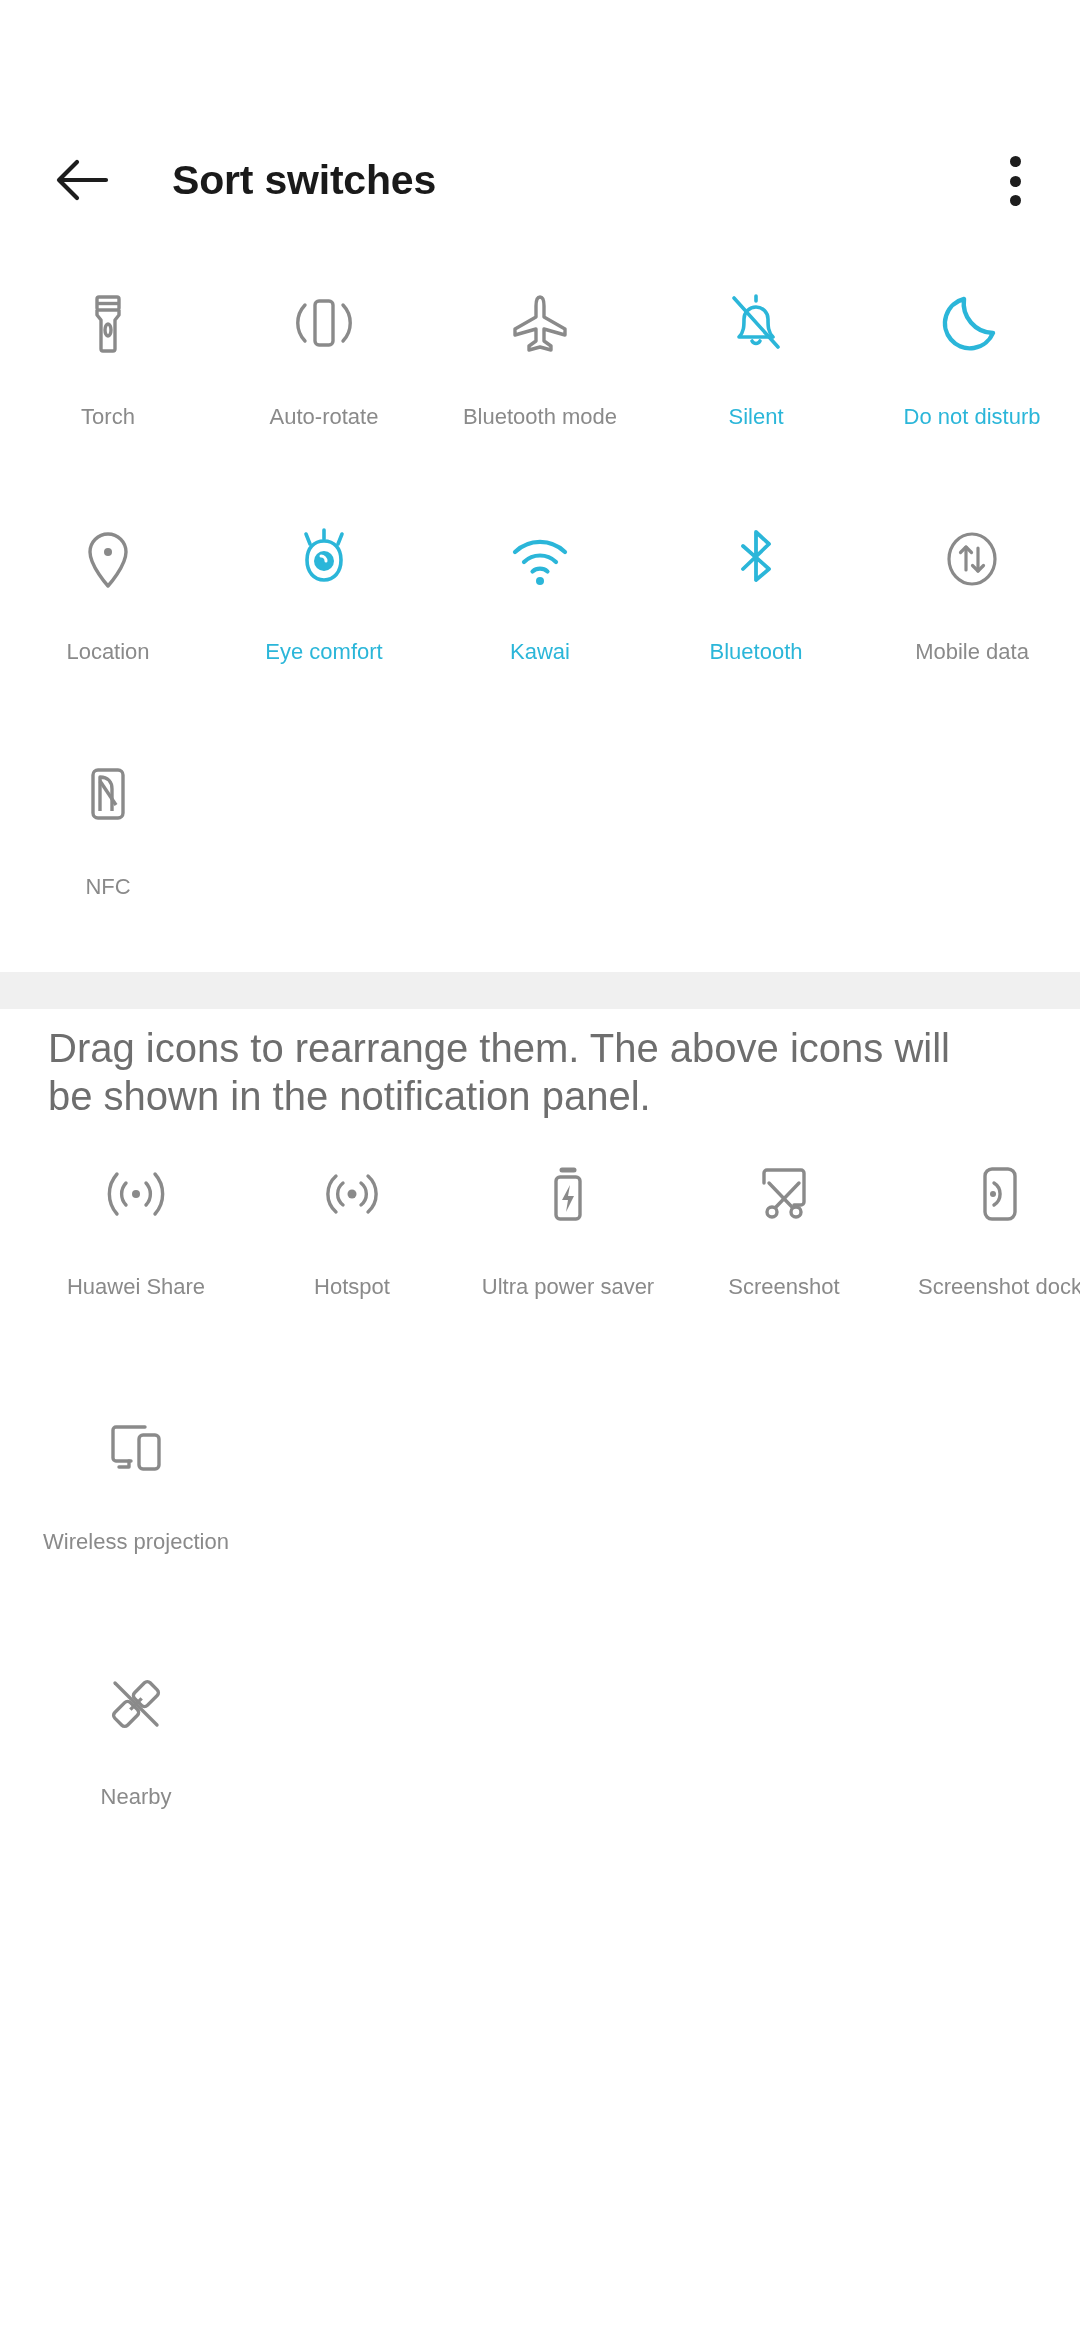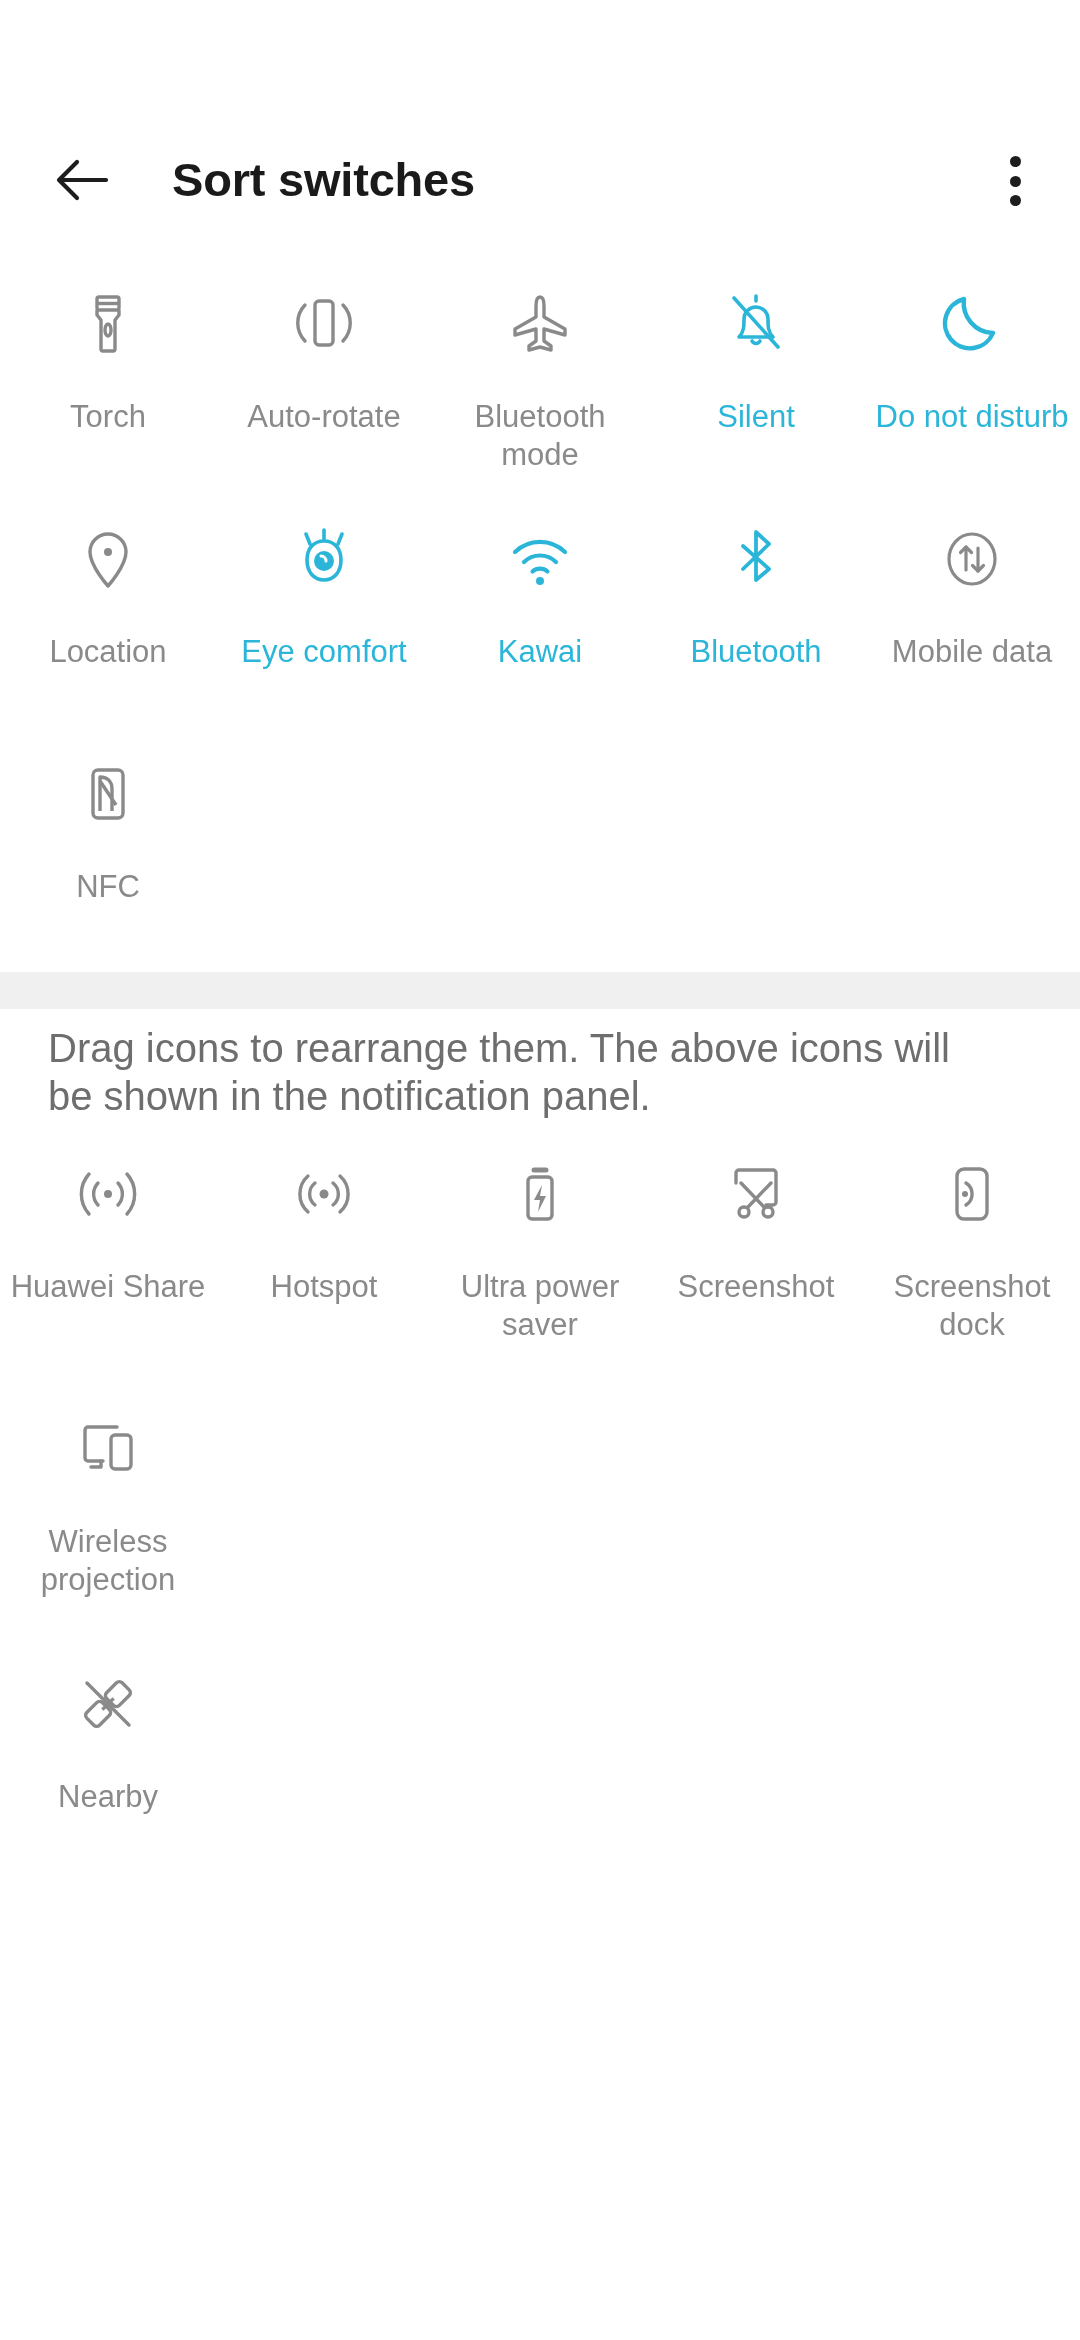--- a/index.html
+++ b/index.html
@@ -12,21 +12,21 @@
   #screen { position:relative; width:1080px; height:2340px; background:#fff; }
 
   
   #header { position:absolute; left:0; top:0; width:1080px; height:300px; }
   #back-btn {
     position:absolute; left:48px; top:146px; width:68px; height:68px;
     display:flex; align-items:center; justify-content:center; cursor:pointer;
   }
   #page-title {
     position:absolute; left:172px; top:148px;
-    font-size:47px; font-weight:bold; color:#1a1a1a;
+    font-size:41px; font-weight:bold; color:#1a1a1a;
     letter-spacing:-0.2px; line-height:64px; white-space:nowrap;
   }
   #overflow-btn {
     position:absolute; left:985px; top:150px; width:60px; height:62px;
     display:flex; flex-direction:column; align-items:center;
     justify-content:space-between; padding:6px 0; cursor:pointer;
   }
   .dot { width:11px; height:11px; border-radius:50%; background:#1d1d1d; }
 
   
@@ -34,42 +34,42 @@
   .grid-row { display:flex; width:1080px; }
   .cell {
     width:216px; display:flex; flex-direction:column;
     align-items:center; cursor:pointer;
   }
   .cell .ico {
     height:84px; width:84px;
     display:flex; align-items:center; justify-content:center;
   }
   .cell .lbl {
-    margin-top:32px; font-size:31px; line-height:38px;
+    margin-top:32px; font-size:22px; line-height:38px;
     color:#8a8a8a; text-align:center; width:216px;
     word-wrap:break-word;
   }
   .cell.active .lbl { color:#2bb6d9; }
 
   #grid-top { top:282px; }
   #grid-top .grid-row { height:235px; }
 
   
   #divider-band {
     position:absolute; left:0; top:972px; width:1080px; height:37px;
     background:#f0f0f0;
   }
 
   
   #hint-text {
     position:absolute; left:48px; top:1024px; width:920px;
     font-size:40px; line-height:48px; color:#6e6e6e;
   }
 
-  #grid-bottom { top:1152px; }
+  #grid-bottom { top:1152px;padding-left:28px; }
   #grid-bottom .grid-row { height:235px; }
   #grid-bottom .row-tall { height:255px; }
 
   svg { display:block; overflow:visible; }
 </style>
 </head>
 <body>
 
 <div id="screen">
 

